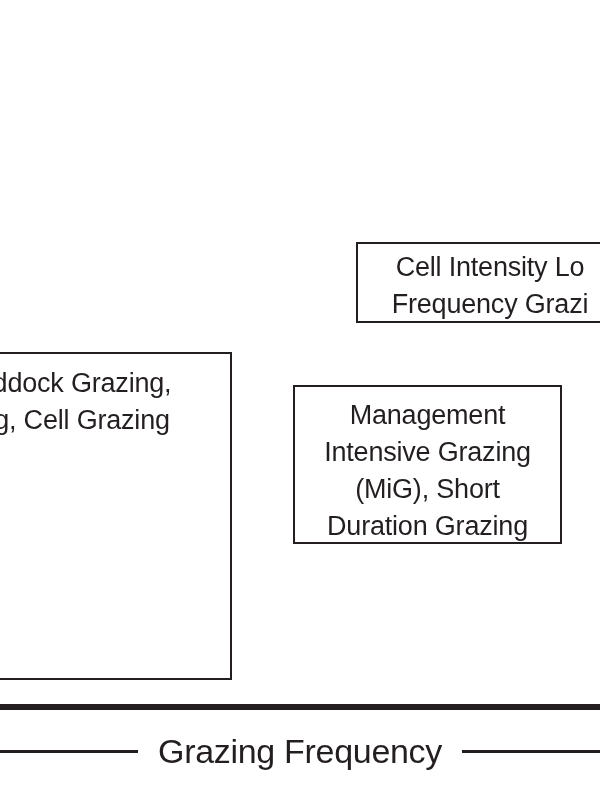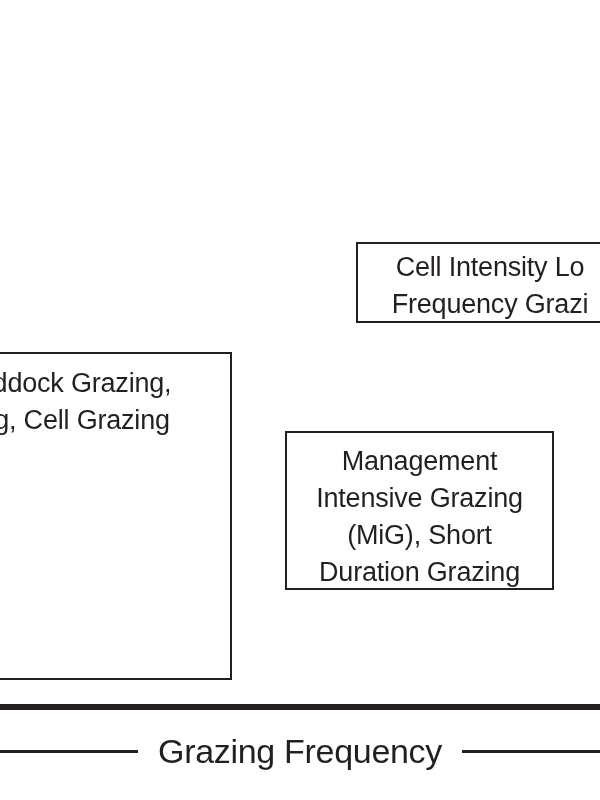--- a/index.html
+++ b/index.html
@@ -52,26 +52,25 @@
   #box-multi-paddock {
     left: -68px;    
     top: 352px;
     width: 300px;
     height: 328px;
     padding-top: 11px;
   }
 
   
   #box-mig {
-    left: 285px;
+    left: 293px;
     top: 385px;
     width: 269px;
     height: 159px;
     padding-top: 10px;
-    margin-top: 46px;
   }
 
   
   #axis-rule {
     position: absolute;
     left: -4px;
     top: 704px;
     width: 608px;
     height: 6px;
     background: #231f20;

